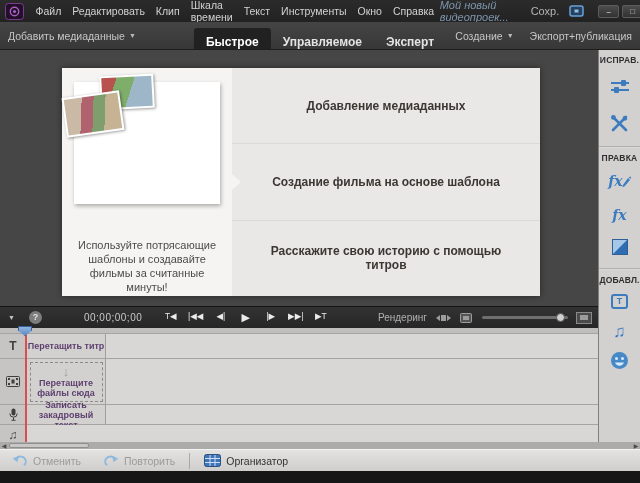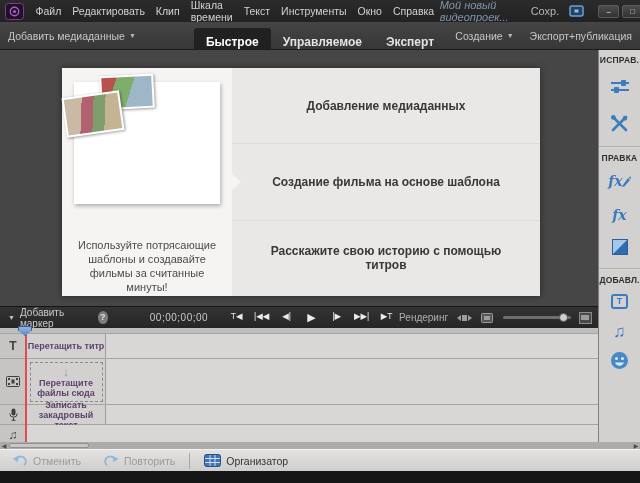--- a/index.html
+++ b/index.html
@@ -244,21 +244,20 @@
           <circle cx="9.5" cy="9.5" r="8.5" fill="#4788c7"></circle>
           <circle cx="6.5" cy="7.5" r="1.5" fill="#d8ecff"></circle>
           <circle cx="12.5" cy="7.5" r="1.5" fill="#d8ecff"></circle>
           <path d="M5 11.5 a4.8 4.8 0 0 0 9 0z" fill="#d8ecff"></path>
         </svg>
     </span>
   </div>
 
   <div class="tl-toolbar">
     <span class="mk-chev">▼</span>
-    <span class="mk-lbl">Добавить маркер</span>
     <span class="help">?</span>
     <span class="tcode">00;00;00;00</span>
     <span class="transport">
       <span class="t-btn">T◀</span>
       <span class="t-btn">|◀◀</span>
       <span class="t-btn">◀|</span>
       <span class="t-btn play">▶</span>
       <span class="t-btn">|▶</span>
       <span class="t-btn">▶▶|</span>
       <span class="t-btn">▶T</span>

